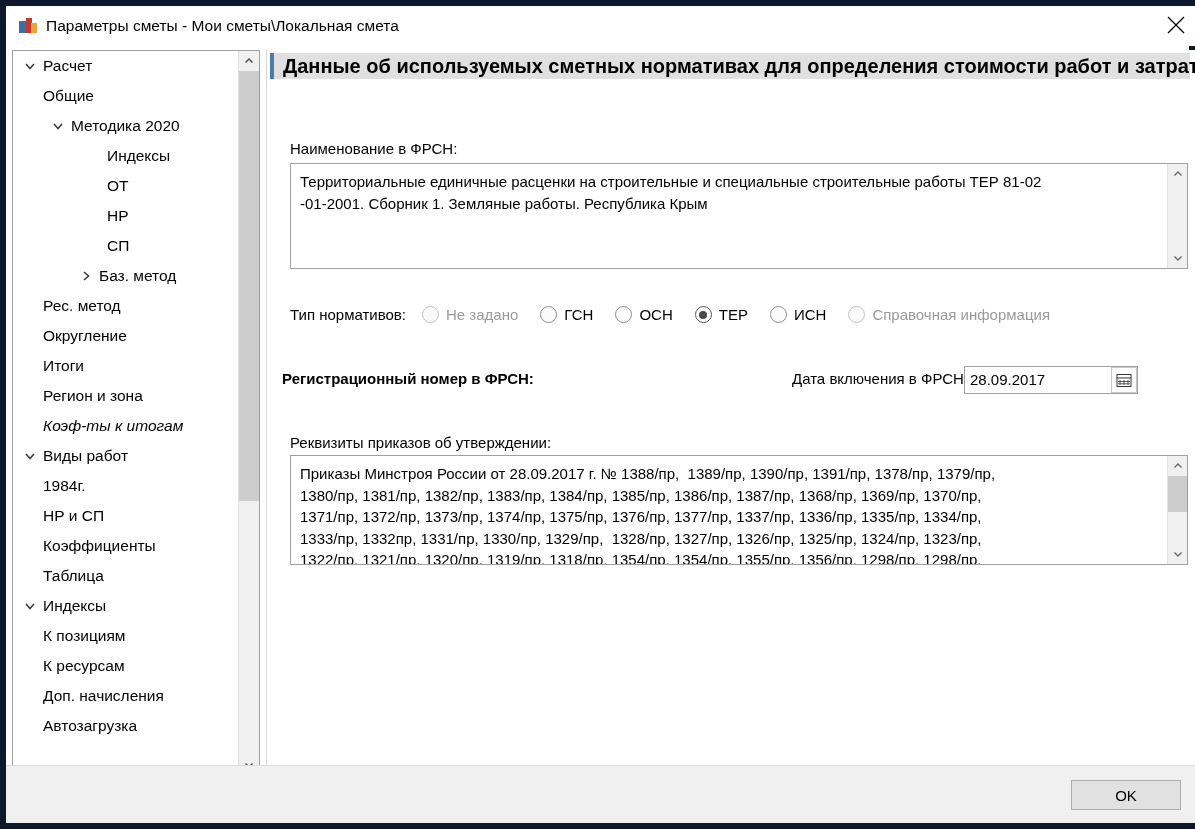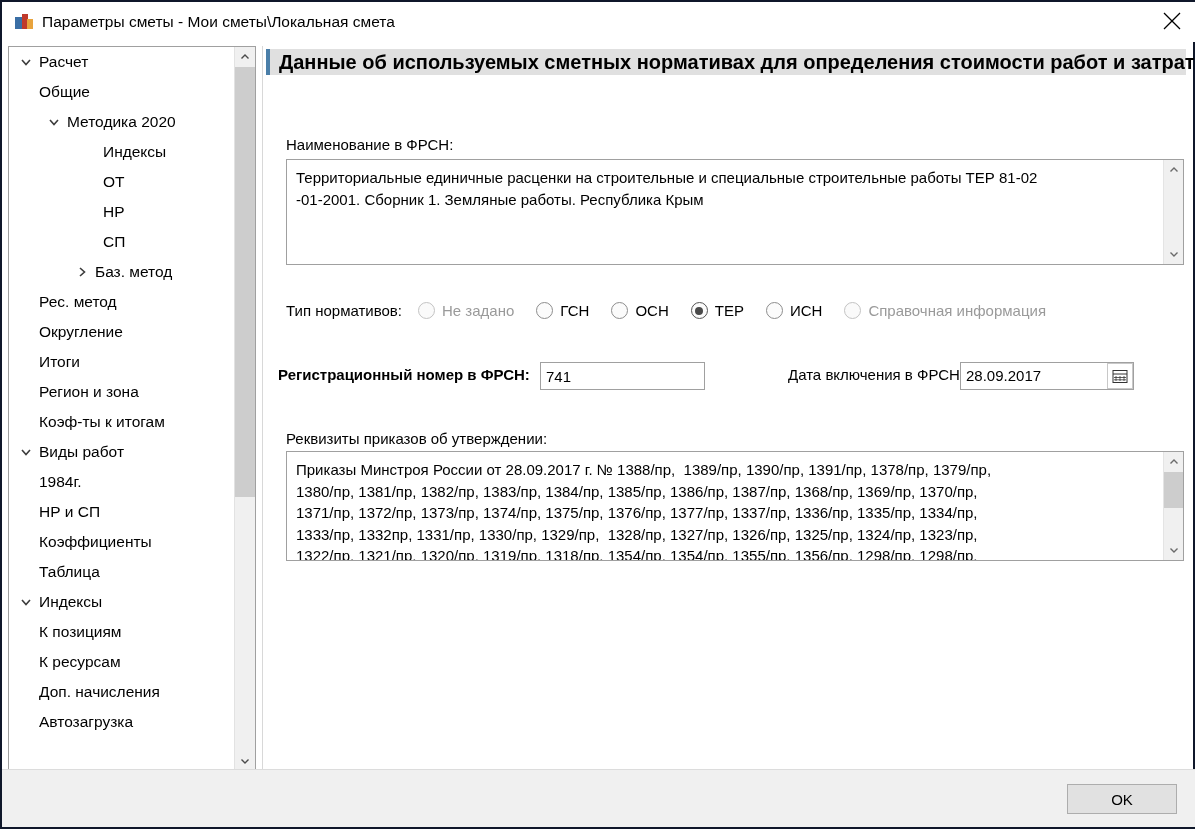--- a/index.html
+++ b/index.html
@@ -13,21 +13,21 @@
     font-family: "Liberation Sans", sans-serif;
     font-size: 15px;
     color: #000000;
     overflow: hidden;
   }
   .window {
     position: relative;
     width: 1195px;
     height: 829px;
     box-sizing: border-box;
-    border: 2px solid #0f172a;
+    border: 6px solid #0f172a;
     background: #ffffff;
     padding-left: 27px;
   }
   
   .titlebar {
     position: absolute;
     top: 0; left: 0;
     width: 1193px;
     height: 40px;
     background: #ffffff;
@@ -377,21 +377,21 @@
       <div class="tree-item lvl1">
         <span class="tree-label">Округление</span>
       </div>
       <div class="tree-item lvl1">
         <span class="tree-label">Итоги</span>
       </div>
 
       <div class="tree-item lvl0" style="padding-left:28px;">
         <span class="tree-label">Регион и зона</span>
       </div>
-      <div class="tree-item lvl0" style="padding-left:28px;">
+      <div class="tree-item lvl0" style="padding-left:28px;font-style:italic;">
         <span class="tree-label">Коэф-ты к итогам</span>
       </div>
 
       <div class="tree-item lvl0">
         <span class="chev">
           <svg width="12" height="12" viewBox="0 0 12 12">
               <polyline points="2,4 6,8.5 10,4" fill="none" stroke="#3c3c3c" stroke-width="1.6"></polyline>
             </svg>
         </span>
         <span class="tree-label">Виды работ</span>
@@ -495,21 +495,20 @@
         <span class="dot"></span>
         <span class="rl">ИСН</span>
       </span>
       <span class="radio disabled">
         <span class="dot"></span>
         <span class="rl">Справочная информация</span>
       </span>
     </div>
 
     <div class="field-label" style="left:15px; top:320px;font-weight:bold;">Регистрационный номер в ФРСН:</div>
-    <input class="text-input" style="left: 277px; top: 272px; margin-top: 44px; width: 165px;" value="741">
 
     <div class="field-label" style="left:525px; top:320px;">Дата включения в ФРСН:</div>
     <div style="position:absolute; left:697px; top:316px; width:174px; height:28px; box-sizing:border-box; border:1px solid #a0a0a0; background:#fff;">
       <input class="text-input" style="left: 0px; top: 0px; width: 145px; height: 26px; border: none;" value="28.09.2017">
       <div class="date-btn" style="right:0; top:0;">
         <svg width="16" height="16" viewBox="0 0 16 16">
           <rect x="1" y="2.5" width="14" height="12" fill="none" stroke="#333" stroke-width="1"></rect>
           <line x1="1" y1="6" x2="15" y2="6" stroke="#333" stroke-width="1"></line>
           <line x1="4" y1="8" x2="4" y2="13" stroke="#333" stroke-width="0.8"></line>
           <line x1="8" y1="8" x2="8" y2="13" stroke="#333" stroke-width="0.8"></line>

